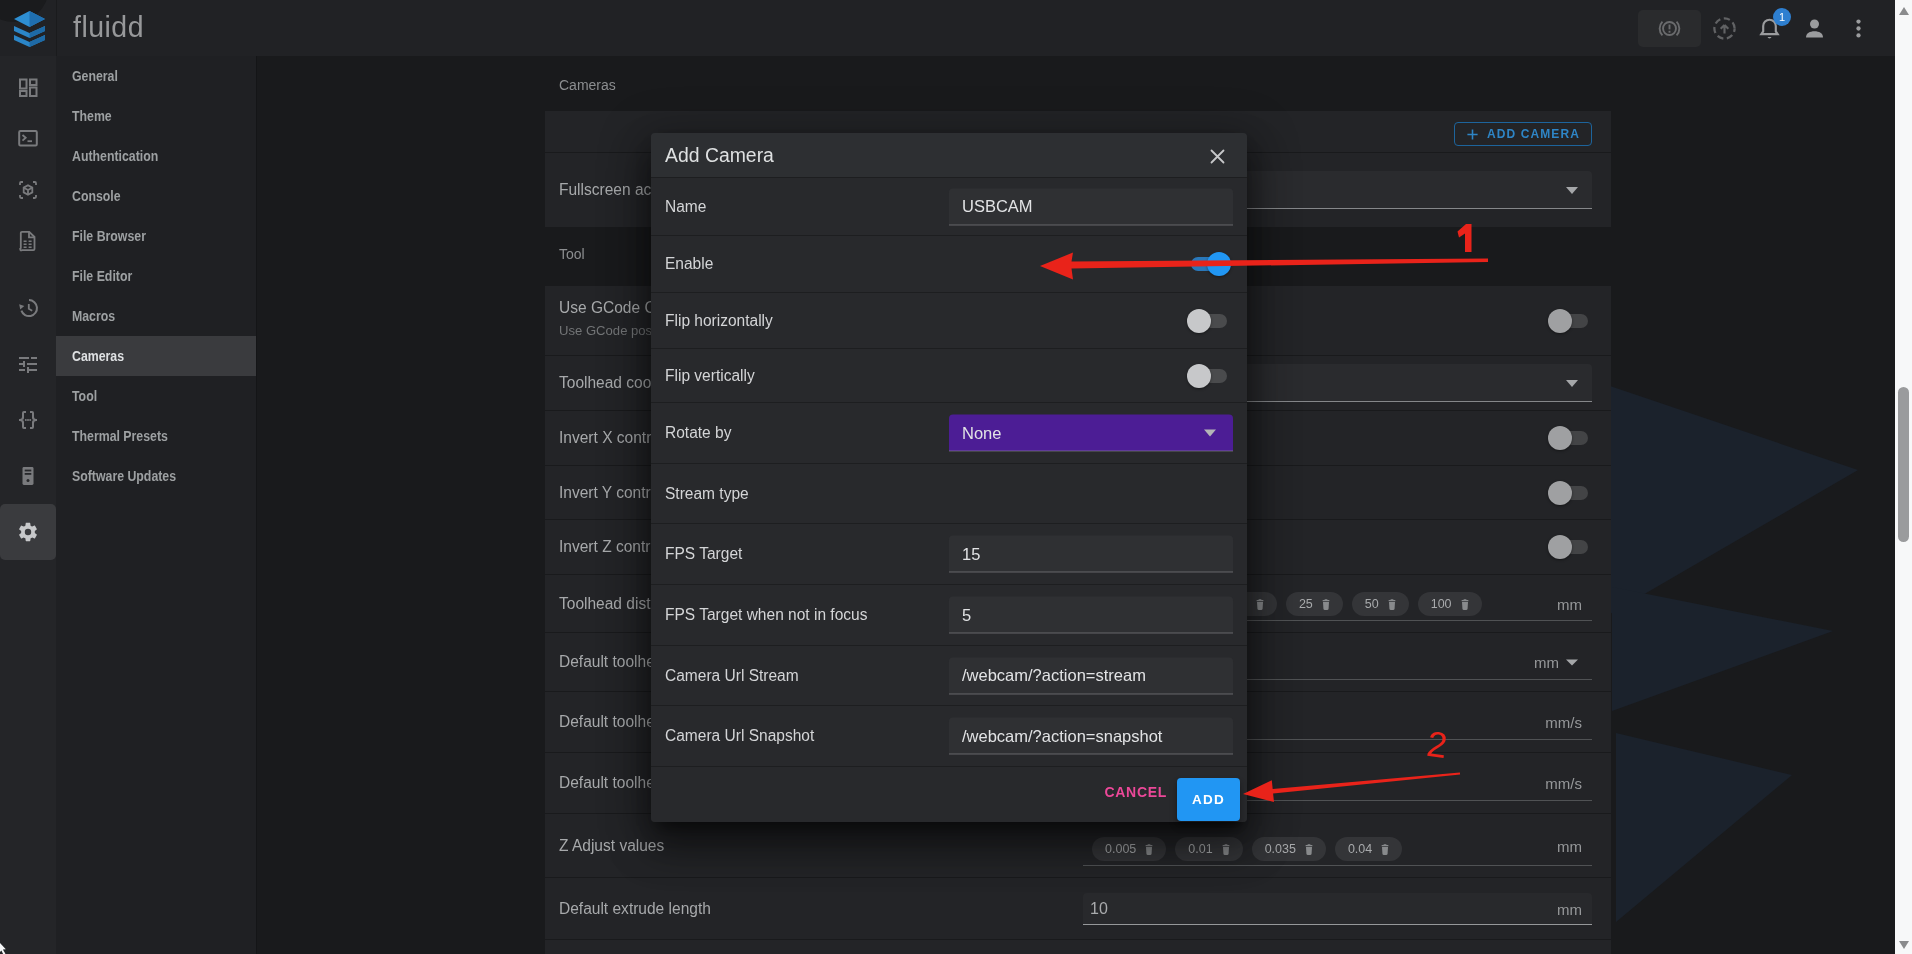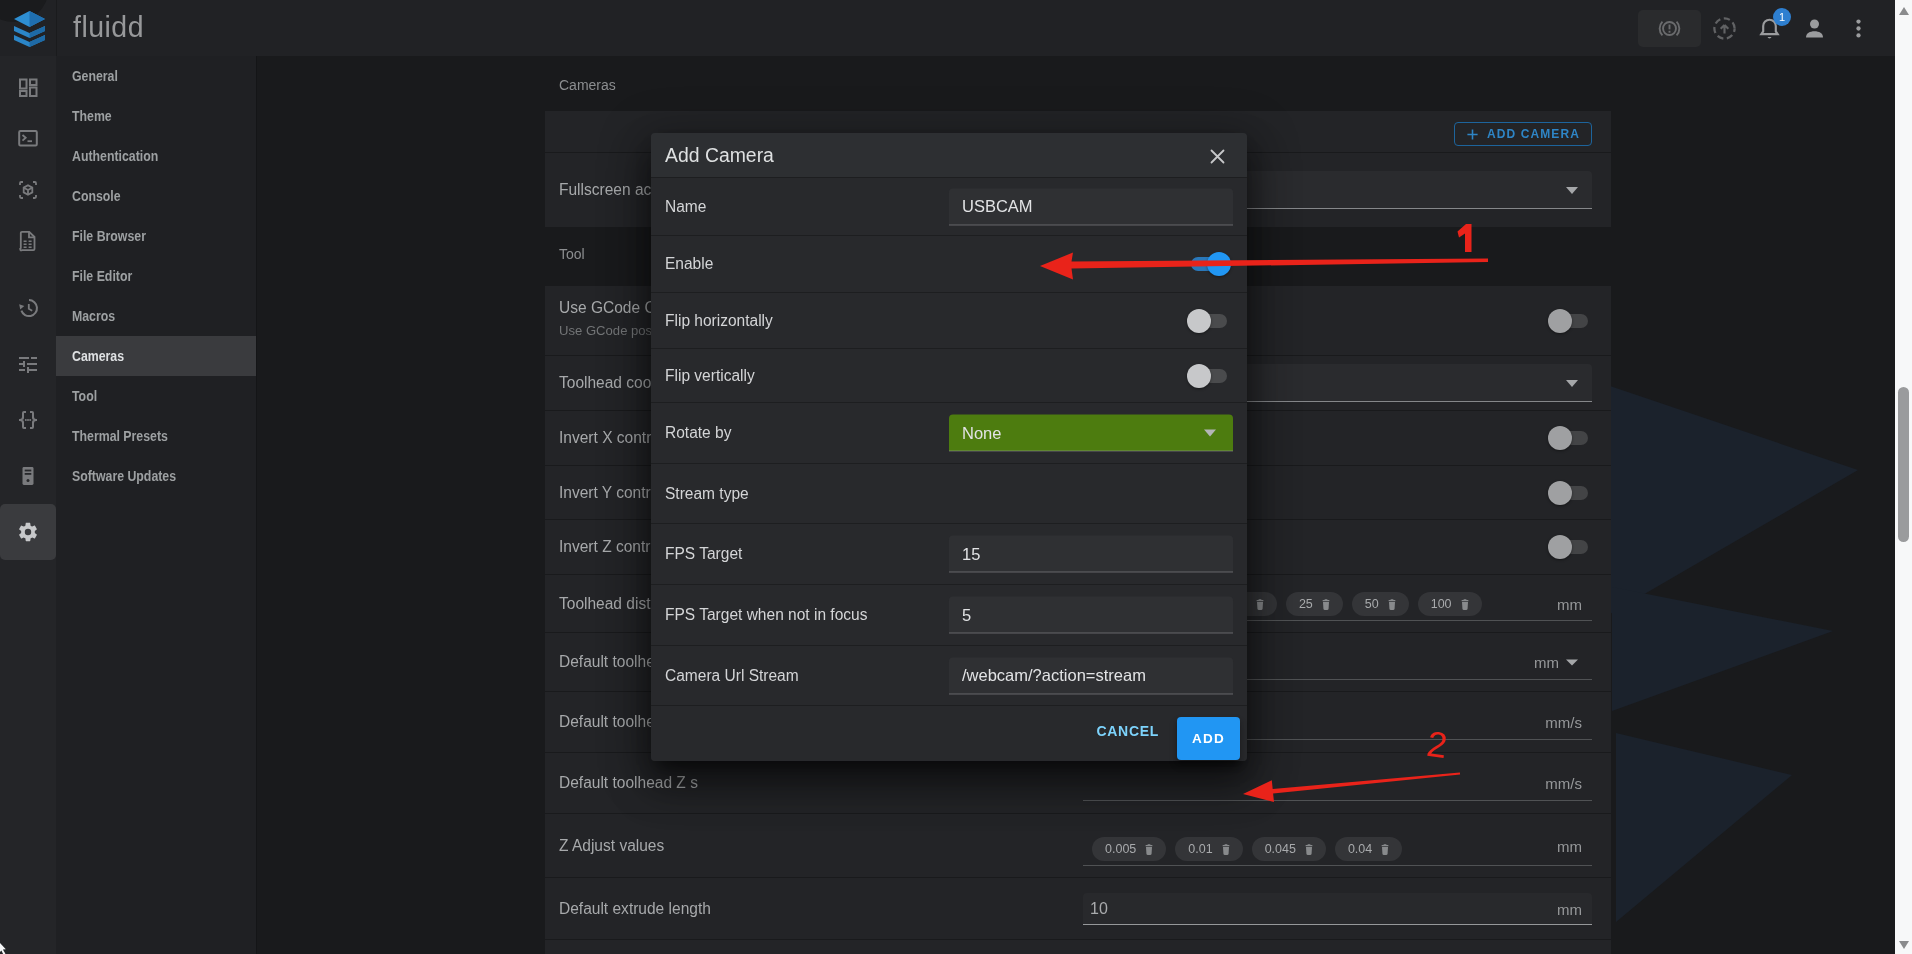--- a/index.html
+++ b/index.html
@@ -89,25 +89,25 @@
   .dlg { position:absolute; left:651px; top:133px; width:596px; z-index:20; border-radius:4px;
          box-shadow:0 11px 15px -7px rgba(0,0,0,.5), 0 24px 38px 3px rgba(0,0,0,.35), 0 9px 46px 8px rgba(0,0,0,.3); }
   .dlg-title { position:relative; height:44px; background:#2d2f32; border-radius:4px 4px 0 0; display:flex; align-items:center; padding-left:14px; }
   .dlg-title .txt { font-size:20px; font-weight:400; color:#dee0e1; transform:scaleX(.97); transform-origin:left center; }
   .dlg-close { position:absolute; right:22px; top:15px; width:16px; height:16px; display:flex; align-items:center; justify-content:center; }
   .dlg-row { position:relative; background:#28292c; border-top:1px solid #1d1e20; }
   .dlg-label { position:absolute; left:14px; top:50%; transform:translateY(-50%) scaleX(.97); transform-origin:left center; font-size:16px; font-weight:500; color:#d4d5d7; white-space:nowrap; }
   .dlg-input { position:absolute; left:298px; top:50%; transform:translateY(-50%); width:284px; height:37px;
                background:#2f3033; border-radius:4px 4px 0 0; border-bottom:1px solid #9fa1a3;
                font-size:16.5px; color:#e2e3e5; display:flex; align-items:center; padding-left:13px; }
-  .dlg-sel { background:#4d7c0f; }
+  .dlg-sel { background:#4c1d95; }
   .dlg-sel .sel-arrow { position:absolute; right:17px; top:15px; border-left-width:6.5px; border-right-width:6.5px; border-top-width:7px; border-top-color:#b4b5b7; }
   .dlg .switch { right:16px; top:50%; transform:translateY(-50%); }
   .dlg-footer { position:relative; height:56px; background:#28292c; border-top:1px solid #1d1e20; border-radius:0 0 4px 4px; }
-  .cancel-btn { position:absolute; right:88px; top:17px; font-size:14px; font-weight:700; letter-spacing:.7px; color:#7dd3fc; }
+  .cancel-btn { position:absolute; right:80px; top:17px; font-size:14px; font-weight:700; letter-spacing:.7px; color:#ec4899; }
   .add-btn { position:absolute; right:7px; top:11px; width:63px; height:43px; background:#2196f3; border-radius:4px;
              color:#fff; font-size:13.5px; font-weight:700; letter-spacing:1.2px; display:flex; align-items:center; justify-content:center;
              box-shadow:0 3px 5px -1px rgba(0,0,0,.3), 0 5px 8px 0 rgba(0,0,0,.2); }
 
   
   .scrollbar { position:absolute; right:0; top:0; width:17px; height:954px; background:#f7f8f9; z-index:30; }
   .sb-up { position:absolute; left:4px; top:7px; width:0; height:0; border-left:5px solid transparent; border-right:5px solid transparent; border-bottom:8px solid #8a8b8d; }
   .sb-down { position:absolute; left:4px; bottom:5px; width:0; height:0; border-left:5px solid transparent; border-right:5px solid transparent; border-top:8px solid #8a8b8d; }
   .sb-thumb { position:absolute; left:2.5px; top:387px; width:11px; height:155px; background:#9a9b9d; border-radius:5.5px; }
 
@@ -240,21 +240,21 @@
                 <path fill="#9da0a2" d="M4 13.1c0 .8.6 1.4 1.4 1.4h3.2c.8 0 1.4-.6 1.4-1.4l.5-8H3.5zM10.9 2.7H8.9L8.3 2H5.7l-.6.7H3.1v1.5h7.8z"></path>
               </svg>
             </div>
             <div class="chip">
               <span class="chip-txt">0.01</span>
               <svg width="12" height="14" viewBox="0 0 14 15">
                 <path fill="#9da0a2" d="M4 13.1c0 .8.6 1.4 1.4 1.4h3.2c.8 0 1.4-.6 1.4-1.4l.5-8H3.5zM10.9 2.7H8.9L8.3 2H5.7l-.6.7H3.1v1.5h7.8z"></path>
               </svg>
             </div>
             <div class="chip">
-              <span class="chip-txt">0.045</span>
+              <span class="chip-txt">0.035</span>
               <svg width="12" height="14" viewBox="0 0 14 15">
                 <path fill="#9da0a2" d="M4 13.1c0 .8.6 1.4 1.4 1.4h3.2c.8 0 1.4-.6 1.4-1.4l.5-8H3.5zM10.9 2.7H8.9L8.3 2H5.7l-.6.7H3.1v1.5h7.8z"></path>
               </svg>
             </div>
             <div class="chip">
               <span class="chip-txt">0.04</span>
               <svg width="12" height="14" viewBox="0 0 14 15">
                 <path fill="#9da0a2" d="M4 13.1c0 .8.6 1.4 1.4 1.4h3.2c.8 0 1.4-.6 1.4-1.4l.5-8H3.5zM10.9 2.7H8.9L8.3 2H5.7l-.6.7H3.1v1.5h7.8z"></path>
               </svg>
             </div>
@@ -493,20 +493,26 @@
           <div class="dlg-input">
             <span>5</span>
           </div>
         </div>
         <div class="dlg-row" style="height: 60px;">
           <div class="dlg-label">Camera Url Stream</div>
           <div class="dlg-input">
             <span>/webcam/?action=stream</span>
           </div>
         </div>
+        <div class="dlg-row" style="height: 61px;">
+          <div class="dlg-label">Camera Url Snapshot</div>
+          <div class="dlg-input">
+            <span>/webcam/?action=snapshot</span>
+          </div>
+        </div>
       </div>
     <div class="dlg-footer">
       <div class="cancel-btn">CANCEL</div>
       <div class="add-btn">ADD</div>
     </div>
   </div>
 
   <svg class="annotations" width="1912" height="954" viewBox="0 0 1912 954">
     <polygon points="1040,266 1073,252.5 1071.5,261.5 1488,258.5 1488,262 1071.5,268.5 1073,279.5" fill="#e9231a"></polygon>
     <text x="1456" y="252" font-size="39" fill="none" font-family="Liberation Sans, sans-serif">1</text>

